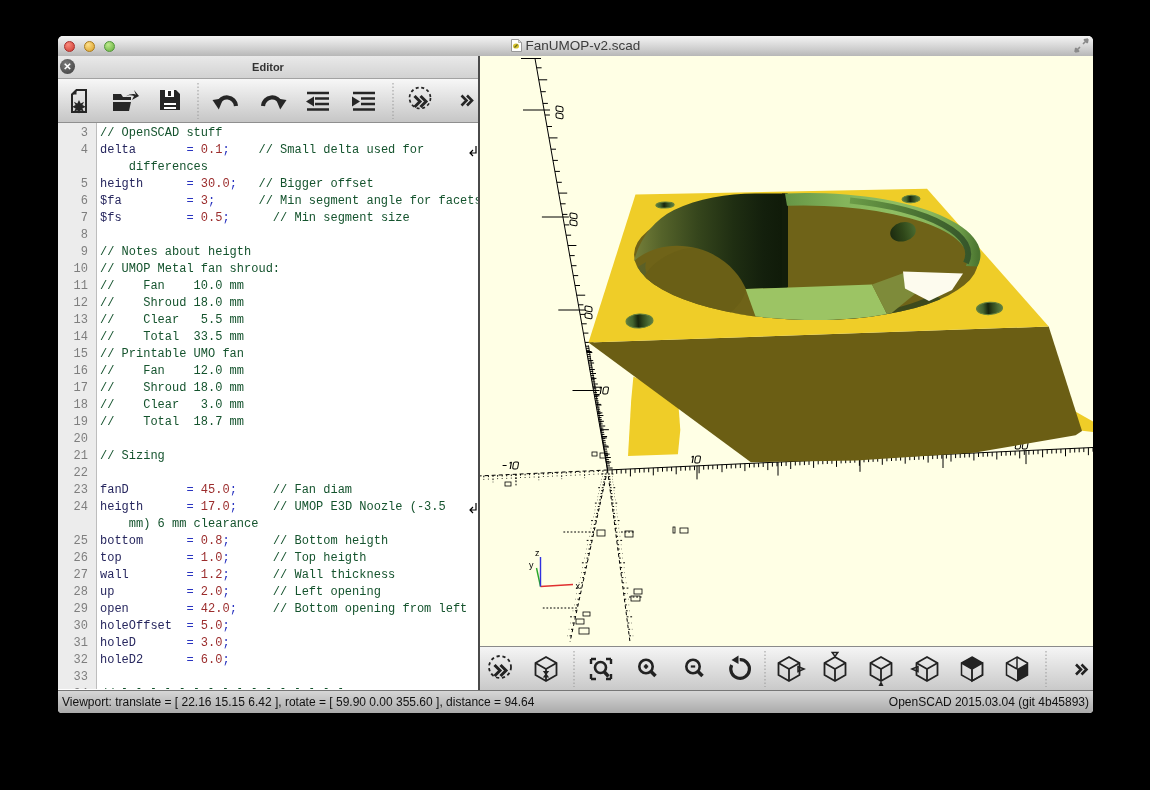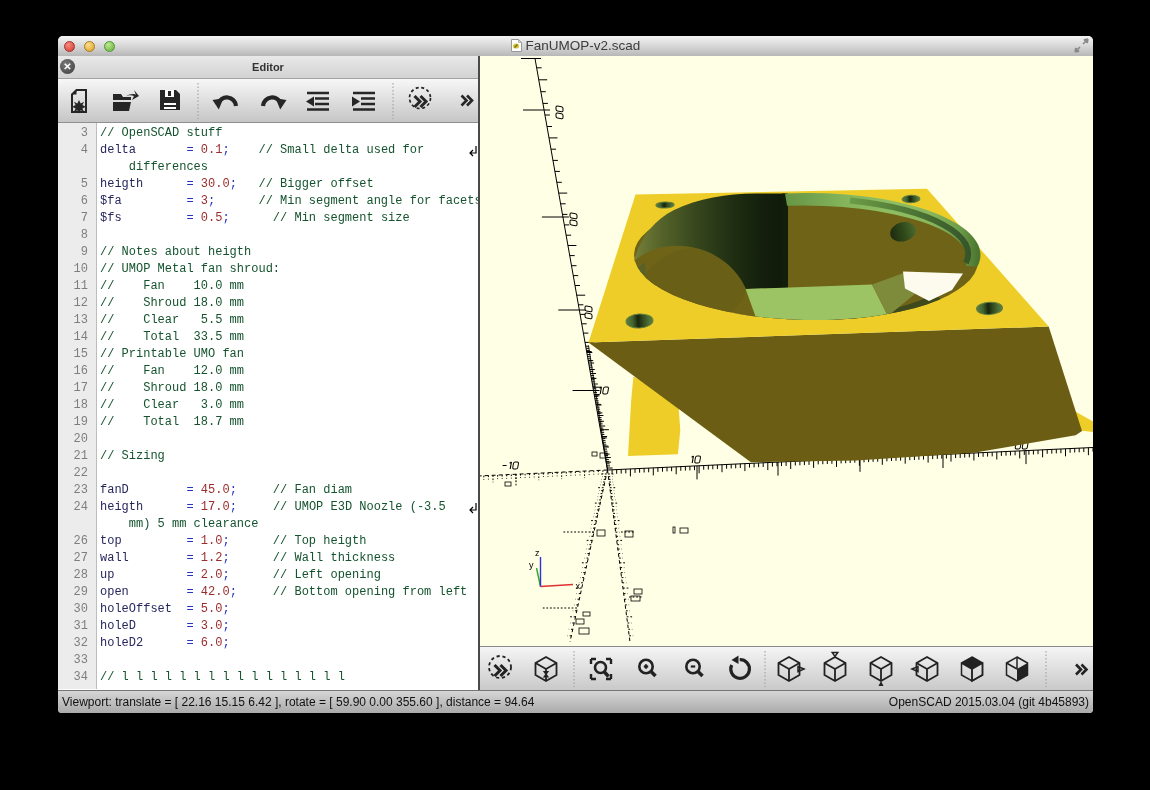--- a/index.html
+++ b/index.html
@@ -111,21 +111,22 @@
 <div class="cr"><b>15</b><span><i class="c">// Printable UMO fan</i></span></div>
 <div class="cr"><b>16</b><span><i class="c">//    Fan    12.0 mm</i></span></div>
 <div class="cr"><b>17</b><span><i class="c">//    Shroud 18.0 mm</i></span></div>
 <div class="cr"><b>18</b><span><i class="c">//    Clear   3.0 mm</i></span></div>
 <div class="cr"><b>19</b><span><i class="c">//    Total  18.7 mm</i></span></div>
 <div class="cr"><b>20</b><span></span></div>
 <div class="cr"><b>21</b><span><i class="c">// Sizing</i></span></div>
 <div class="cr"><b>22</b></div>
 <div class="cr"><b>23</b><span><i class="i">fanD</i><i class="p">        </i><i class="o">=</i><i class="p"> </i><i class="n">45.0</i><i class="o">;</i><i class="p">     </i><i class="c">// Fan diam</i></span></div>
 <div class="cr"><b>24</b><span><i class="i">heigth</i><i class="p">      </i><i class="o">=</i><i class="p"> </i><i class="n">17.0</i><i class="o">;</i><i class="p">     </i><i class="c">// UMOP E3D Noozle (-3.5</i></span></div>
-<div class="cr"><b></b><span><i class="p">    </i><i class="c">mm) 5 mm clearance</i></span></div>
+<div class="cr"><b></b><span><i class="p">    </i><i class="c">mm) 6 mm clearance</i></span></div>
+<div class="cr"><b>25</b><span><i class="i">bottom</i><i class="p">      </i><i class="o">=</i><i class="p"> </i><i class="n">0.8</i><i class="o">;</i><i class="p">      </i><i class="c">// Bottom heigth</i></span></div>
 <div class="cr"><b>26</b><span><i class="i">top</i><i class="p">         </i><i class="o">=</i><i class="p"> </i><i class="n">1.0</i><i class="o">;</i><i class="p">      </i><i class="c">// Top heigth</i></span></div>
 <div class="cr"><b>27</b><span><i class="i">wall</i><i class="p">        </i><i class="o">=</i><i class="p"> </i><i class="n">1.2</i><i class="o">;</i><i class="p">      </i><i class="c">// Wall thickness</i></span></div>
 <div class="cr"><b>28</b><span><i class="i">up</i><i class="p">          </i><i class="o">=</i><i class="p"> </i><i class="n">2.0</i><i class="o">;</i><i class="p">      </i><i class="c">// Left opening</i></span></div>
 <div class="cr"><b>29</b><span><i class="i">open</i><i class="p">        </i><i class="o">=</i><i class="p"> </i><i class="n">42.0</i><i class="o">;</i><i class="p">     </i><i class="c">// Bottom opening from left</i></span></div>
 <div class="cr"><b>30</b><span><i class="i">holeOffset</i><i class="p">  </i><i class="o">=</i><i class="p"> </i><i class="n">5.0</i><i class="o">;</i></span></div>
 <div class="cr"><b>31</b><span><i class="i">holeD</i><i class="p">       </i><i class="o">=</i><i class="p"> </i><i class="n">3.0</i><i class="o">;</i></span></div>
 <div class="cr"><b>32</b><span><i class="i">holeD2</i><i class="p">      </i><i class="o">=</i><i class="p"> </i><i class="n">6.0</i><i class="o">;</i></span></div>
 <div class="cr"><b>33</b><span></span></div>
 <div class="cr"><b>34</b><span><i class="c">// l l l l l l l l l l l l l l l l</i></span></div>
       </div>

